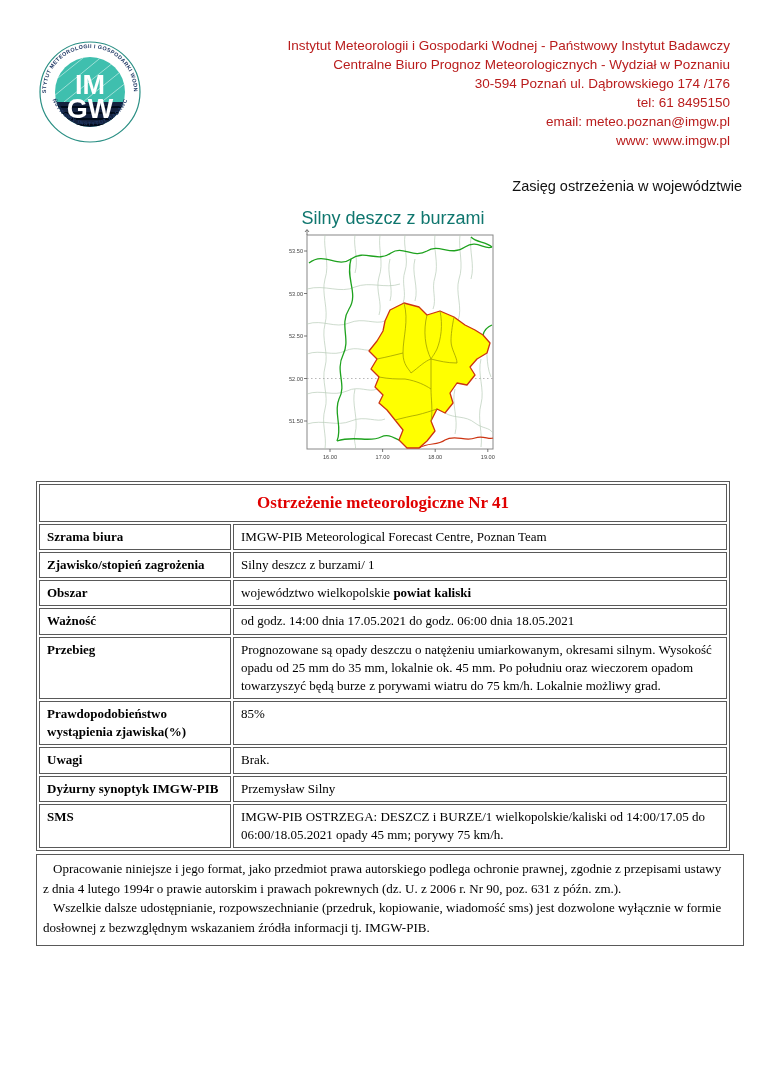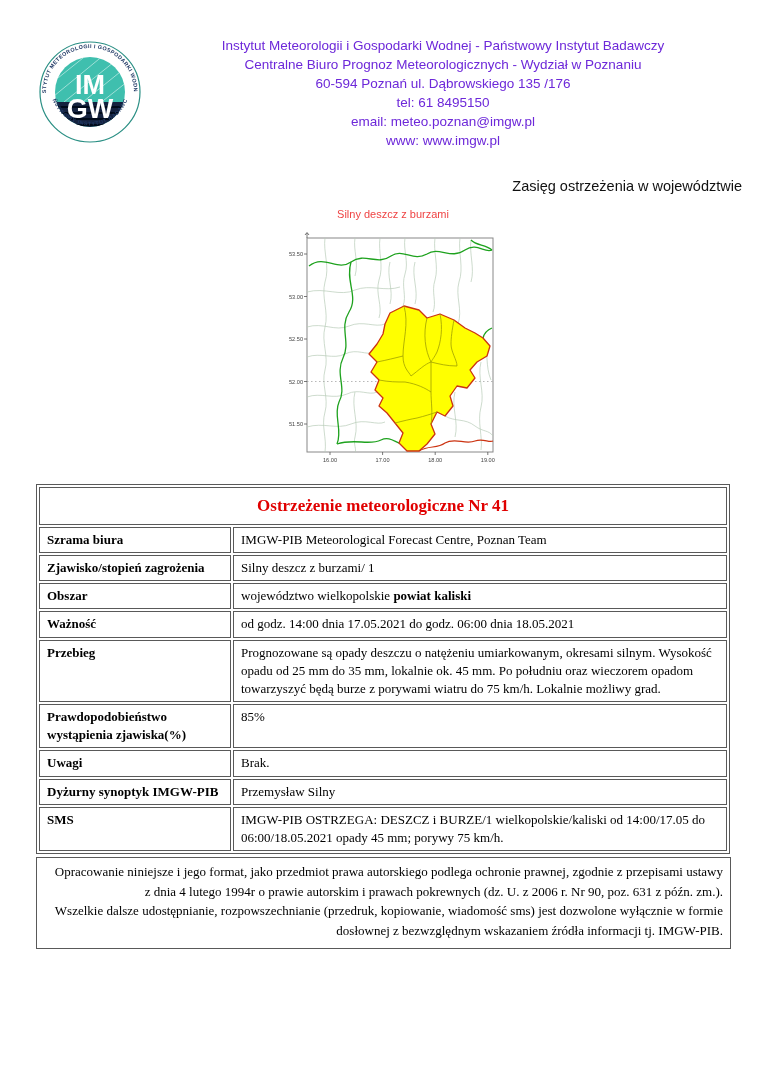--- a/index.html
+++ b/index.html
@@ -2,45 +2,45 @@
 <html><head>
 <meta charset="utf-8">
 <style>
   html,body{margin:0;padding:0;background:#ffffff;}
   body{width:763px;min-height:1080px;position:relative;font-family:"Liberation Serif",serif;color:#000;}
   .content{width:694px;margin:0 auto 0 36px;}
 
   
   .header{display:flex;align-items:flex-start;padding-top:36px;}
   .logo-wrap{width:118px;flex:0 0 118px;padding-left:2px;}
-  .header-text{flex:1;text-align:center;font-family:"Liberation Sans",sans-serif;
-               color:#6d28d9;font-size:13.5px;line-height:19px;padding-right:0;}
+  .header-text{flex:1;text-align:right;font-family:"Liberation Sans",sans-serif;
+               color:#b91c1c;font-size:13.5px;line-height:19px;padding-right:0;}
   .header-text .bold{font-weight:normal;}
 
   
   .section-title{margin-top:26px;text-align:right;position:relative;left:12px;
                  font-family:"Liberation Sans",sans-serif;font-size:14.5px;color:#111;}
   .map-wrap{width:216px;margin:14px auto 0 auto;position:relative;left:10px;}
-  .map-label{text-align:center;font-family:"Liberation Sans",sans-serif;font-size:11px;
-             color:#ef4444;margin-bottom:12px;}
+  .map-label{text-align:center;font-family:"Liberation Sans",sans-serif;font-size:18px;
+             color:#0f766e;margin-bottom:0;}
   .map-svg text{font-family:"Liberation Sans",sans-serif;fill:#444;}
 
   
   .warn-table{border-collapse:separate;border-spacing:2px;width:694px;margin-top:14px;
               border:1px solid #595959;background:#fff;}
   .warn-table td{border:1px solid #595959;padding:3px 7px;font-size:13px;line-height:1.4;
                  vertical-align:top;}
   .warn-table td.label{width:176px;font-weight:bold;}
   .warn-table td.title-cell{text-align:center;font-weight:bold;font-size:17px;
                             color:#e00000;padding:6px 14px;}
   .bold{font-weight:bold;}
 
   
-  .footer-box{border:1px solid #595959;width:680px;margin-top:3px;padding:4px 7px 8px 6px;
-              font-size:13px;line-height:1.5;text-align:right;}
+  .footer-box{border:1px solid #595959;width:680px;margin-top:3px;padding:4px 20px 8px 6px;
+              font-size:13px;line-height:1.5;}
   .footer-box p{margin:0;text-indent:10px;}
 </style>
 </head>
 <body>
 
 <div class="content">
 
   <div class="header">
     <div class="logo-wrap">
       <svg width="104" height="112" viewBox="0 0 104 112">
@@ -75,21 +75,21 @@
           <textPath href="#arcTop" startOffset="50%" text-anchor="middle">INSTYTUT METEOROLOGII I GOSPODARKI WODNEJ</textPath>
         </text>
         <text font-size="5.4" font-weight="bold" fill="#1f3864" letter-spacing="0.6" style="font-family:'Liberation Sans',sans-serif">
           <textPath href="#arcBot" startOffset="50%" text-anchor="middle">PAŃSTWOWY INSTYTUT BADAWCZY</textPath>
         </text>
       </svg>
     </div>
     <div class="header-text">
       <div>Instytut Meteorologii i Gospodarki Wodnej - Państwowy Instytut Badawczy</div>
       <div class="bold">Centralne Biuro Prognoz Meteorologicznych - Wydział w Poznaniu</div>
-      <div>60-594 Poznań ul. Dąbrowskiego 135 /176</div>
+      <div>30-594 Poznań ul. Dąbrowskiego 174 /176</div>
       <div>tel: 61 8495150</div>
       <div>email: meteo.poznan@imgw.pl</div>
       <div>www: www.imgw.pl</div>
     </div>
   </div>
 
   <div class="section-title">Zasięg ostrzeżenia w województwie</div>
 
   <div class="map-wrap">
     <div class="map-label">Silny deszcz z burzami</div>

